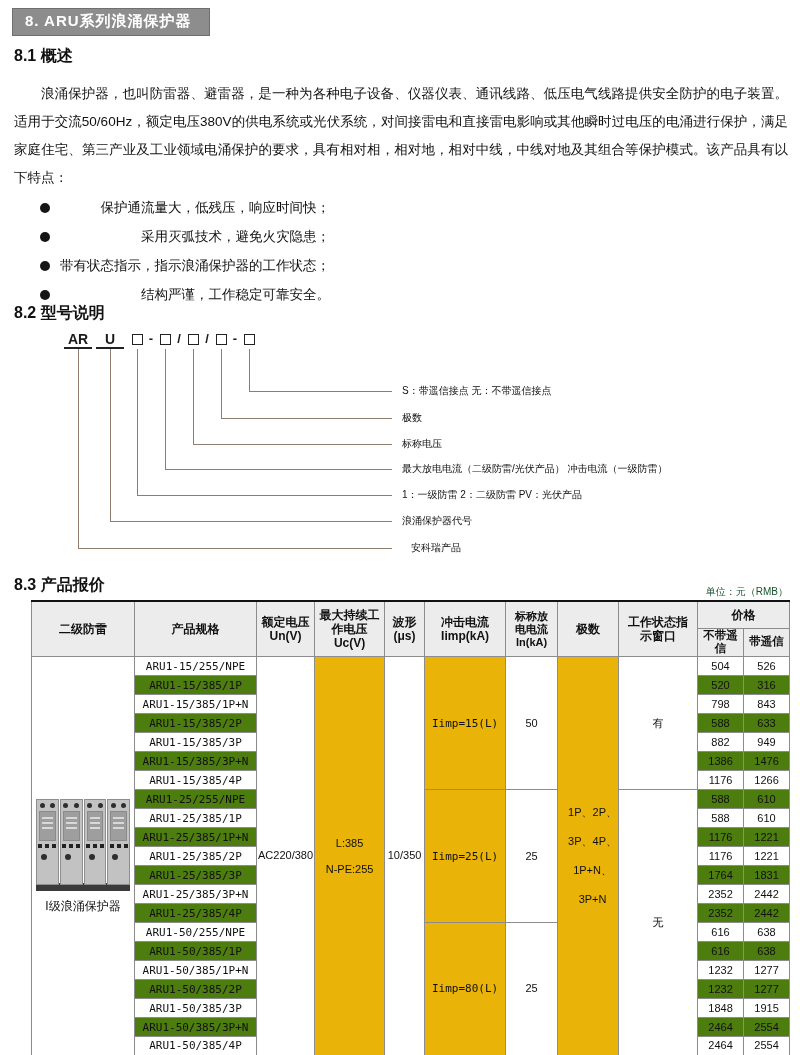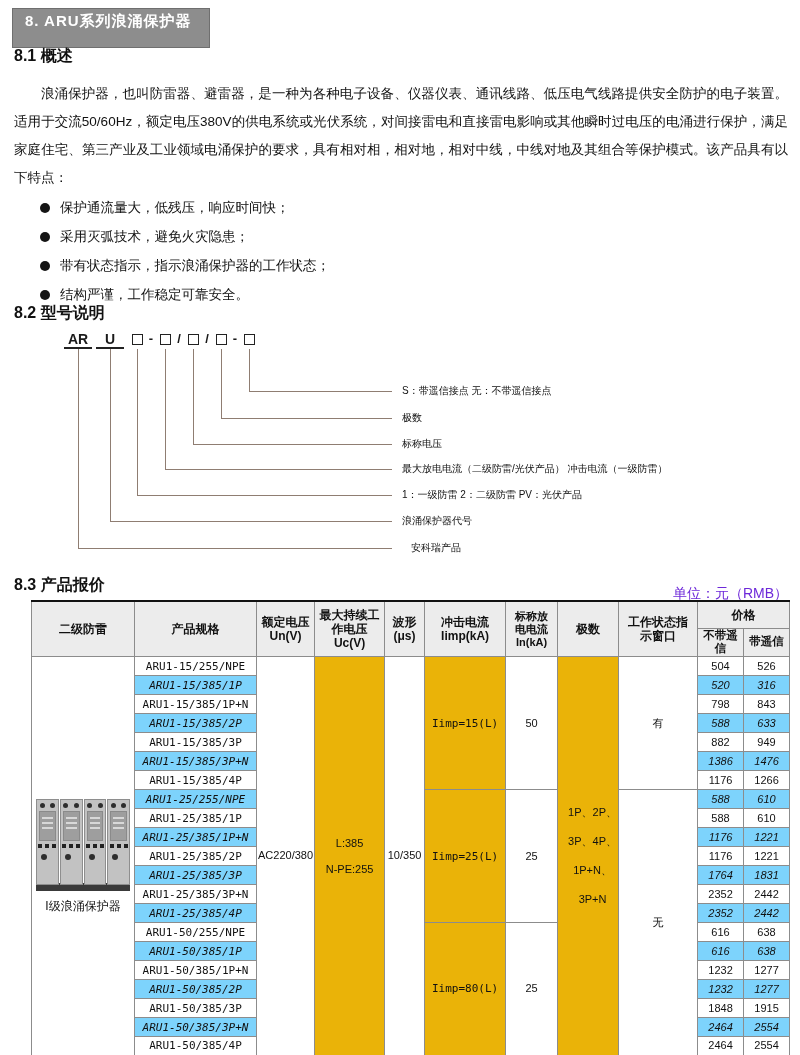--- a/index.html
+++ b/index.html
@@ -1,57 +1,57 @@
 <!DOCTYPE html>
 <html><head>
 <meta charset="utf-8">
 <style>
   * { margin:0; padding:0; box-sizing:border-box; }
   body { background:#ffffff; font-family:"Liberation Sans", sans-serif; }
   .page { position:relative; width:800px; height:1055px; background:#fff; color:#1a1a1a; overflow:hidden; }
 
   .banner { position:absolute; left:12px; top:8px; width:198px; background:#8d8d8d;
             border:1px solid #6f6f6f; color:#fff; font-weight:bold; font-size:15px;
-            padding:3px 0 16px 12px; letter-spacing:1px; }
+            padding:3px 0 4px 12px; letter-spacing:1px; }
 
   .sec-head { position:absolute; left:14px; font-size:16px; font-weight:bold; color:#111; }
   #h-overview { top:46px; }
   #h-model    { top:303px; }
 
   .para { position:absolute; left:14px; top:80px; width:774px; font-size:13.5px;
           line-height:28px; text-align:justify; text-indent:2em; color:#111; }
 
   .bullets { position:absolute; left:40px; top:193px; list-style:none; }
-  .bullets li { height:29px; display:flex; align-items:center; font-size:13.5px; color:#111; }
+  .bullets li { height:29px; display:flex; align-items:center; font-size:13.5px; color:#111;justify-content:space-between; }
   .dot { width:10px; height:10px; border-radius:50%; background:#151515; margin-right:10px; flex:0 0 auto; }
 
   
   .diagram { position:absolute; left:14px; top:330px; width:774px; height:235px; }
   .tok { position:absolute; top:2px; font-size:14px; font-weight:bold; text-align:center;
          border-bottom:2px solid #222; line-height:15px; }
   .mbox { position:absolute; top:4px; width:11px; height:11px; border:1.5px solid #222; background:#fff; }
   .msep { position:absolute; top:1px; font-size:13px; font-weight:bold; width:10px; text-align:center; }
   .vline { position:absolute; width:1px; background:#8f7d72; }
   .hline { position:absolute; height:1px; background:#8f7d72; }
   .dlabel { position:absolute; left:388px; height:18px; line-height:18px; font-size:10px; color:#111; white-space:nowrap; }
 
   
   #h-pricing { position:absolute; left:14px; top:575px; font-size:16px; font-weight:bold; }
-  .unit-note { position:absolute; right:12px; top:585px; font-size:14px; color:#6d28d9; }
+  .unit-note { position:absolute; right:12px; top:585px; font-size:10px; color:#14532d; }
 
   table.pricing { position:absolute; left:31px; top:600px; border-collapse:collapse; table-layout:fixed;
                   border-top:2px solid #111; border-bottom:2px solid #111; }
   table.pricing th, table.pricing td { border:1px solid #8c8c8c; padding:0 1px; text-align:center;
                   vertical-align:middle; font-size:11px; line-height:1.2; color:#111; }
   table.pricing thead th { background:#ececec; font-weight:bold; font-size:12px; }
   table.pricing thead tr.r1 th { height:27px; }
   table.pricing thead tr.r2 th { height:23px; font-size:11.5px; }
   table.pricing tbody td { height:19px; }
   .col-gray { background:#eab308; }
-  .stripe   { background:#7dd3fc;font-style:italic; }
+  .stripe   { background:#4d7c0f; }
   td.spec-cell { font-family:"DejaVu Sans Mono", monospace; font-size:10px; }
   td.iimp-cell { font-family:"DejaVu Sans Mono", monospace; font-size:10.5px; }
   td.uc-cell div { line-height:26px; font-size:11px; }
   td.poles-cell { text-align:left; }
   td.poles-cell div.pl { line-height:29px; padding-left:9px; font-size:11px; }
   td.window-cell { font-size:13px; }
   th .hl { line-height:14px; }
   th .hl3 { line-height:13px; font-size:11px; }
 
   

